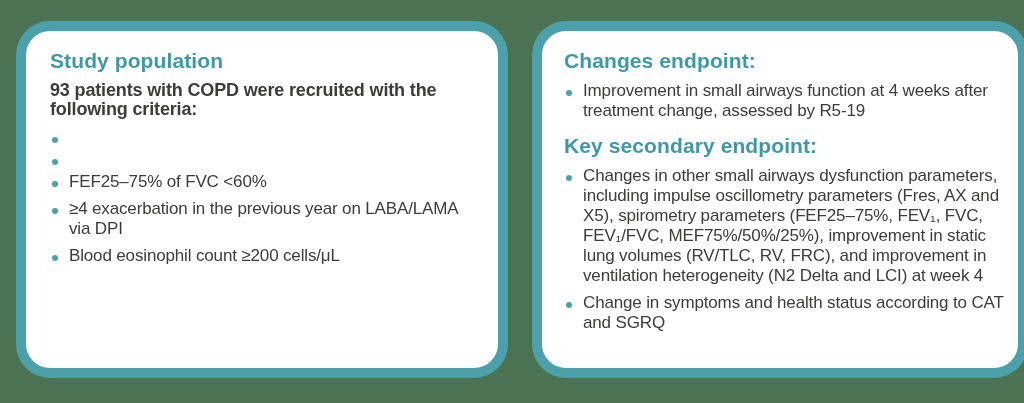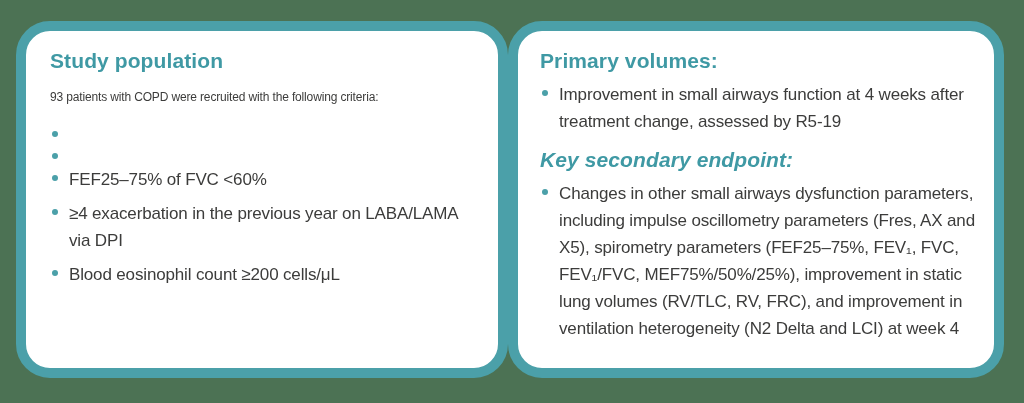--- a/index.html
+++ b/index.html
@@ -11,21 +11,21 @@
     height: 403px;
     overflow: hidden;
     background: var(--background, #4C7254);
     font-family: "Liberation Sans", "DejaVu Sans", sans-serif;
   }
   .canvas {
     box-sizing: border-box;
     width: 1024px;
     height: 403px;
     display: flex;
-    gap: 0;
+    gap: 24px;
     padding: 21px 10px 25px 16px;
   }
   .card {
     box-sizing: border-box;
     background: #ffffff;
     border: 10px solid var(--card_border, #4BA0A9);
     border-radius: 34px;
     overflow: hidden;
   }
   .card-left {
@@ -41,41 +41,41 @@
   h2.card-heading {
     margin: 0 0 8px 0;
     font-size: 21px;
     line-height: 25px;
     font-weight: 700;
     letter-spacing: 0.1px;
     color: var(--heading, #3F99A4);
   }
   .heading-secondary {
     margin-top: 12px !important;
-    font-style: italic;
   }
   .intro {
     margin: 0 0 9px 0;
-    font-size: 12px;
-    line-height: 32px;
+    font-size: 18px;
+    line-height: 19px;
     letter-spacing: -0.15px;
     color: var(--body_text, #3C3C3B);
+    font-weight: bold;
   }
   ul.bullet-list {
     list-style: none;
     margin: 0;
     padding: 0;
   }
   ul.bullet-list li {
     display: flex;
     align-items: flex-start;
     gap: 11px;
     margin: 0 0 7px 0;
     font-size: 17px;
-    line-height: 27px;
+    line-height: 20px;
     letter-spacing: -0.15px;
     color: var(--body_text, #3C3C3B);
   }
   .dot {
     flex: 0 0 auto;
     width: 6px;
     height: 6px;
     border-radius: 50%;
     background: var(--bullet, #4BA0A9);
     margin-top: 9px;
@@ -106,29 +106,33 @@
         <span>≥4 exacerbation in the previous year on LABA/LAMA via DPI</span>
       </li>
       <li>
         <span class="dot"></span>
         <span>Blood eosinophil count ≥200 cells/μL</span>
       </li>
     </ul>
   </section>
 
   <section class="card card-right">
-    <h2 class="card-heading">Primary volumes:</h2>
+    <h2 class="card-heading">Changes endpoint:</h2>
     <ul class="bullet-list">
       <li>
         <span class="dot"></span>
         <span>Improvement in small airways function at 4 weeks after treatment change, assessed by R5-19</span>
       </li>
     </ul>
     <h2 class="card-heading heading-secondary">Key secondary endpoint:</h2>
     <ul class="bullet-list">
       <li>
         <span class="dot"></span>
         <span>Changes in other small airways dysfunction parameters, including impulse oscillometry parameters (Fres, AX and X5), spirometry parameters (FEF25–75%, FEV₁, FVC, FEV₁/FVC, MEF75%/50%/25%), improvement in static lung volumes (RV/TLC, RV, FRC), and improvement in ventilation heterogeneity (N2 Delta and LCI) at week 4</span>
       </li>
+      <li>
+        <span class="dot"></span>
+        <span>Change in symptoms and health status according to CAT and SGRQ</span>
+      </li>
     </ul>
   </section>
 
 </div>
 
 </body></html>

